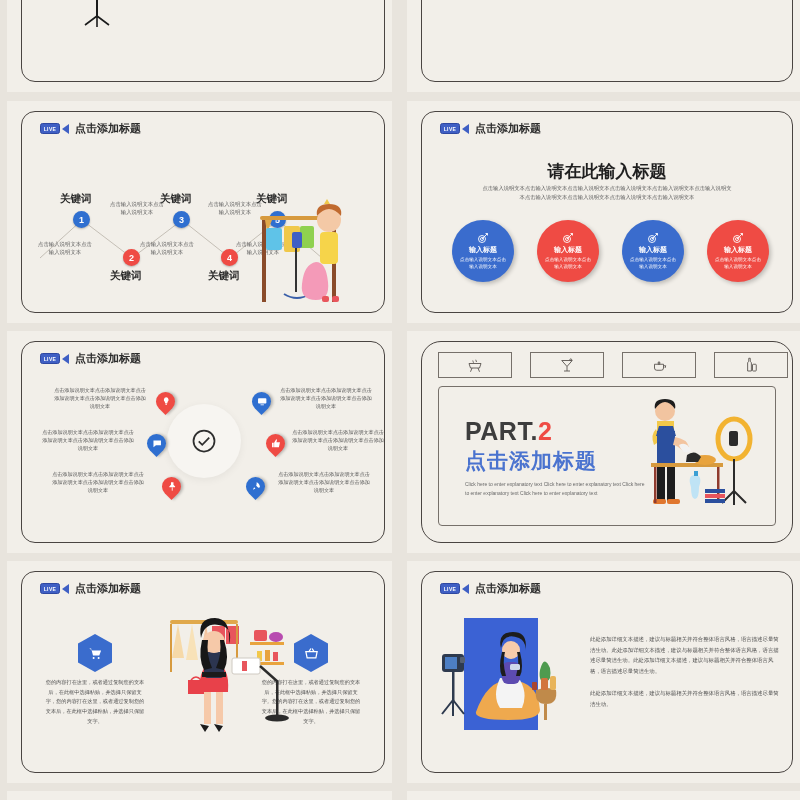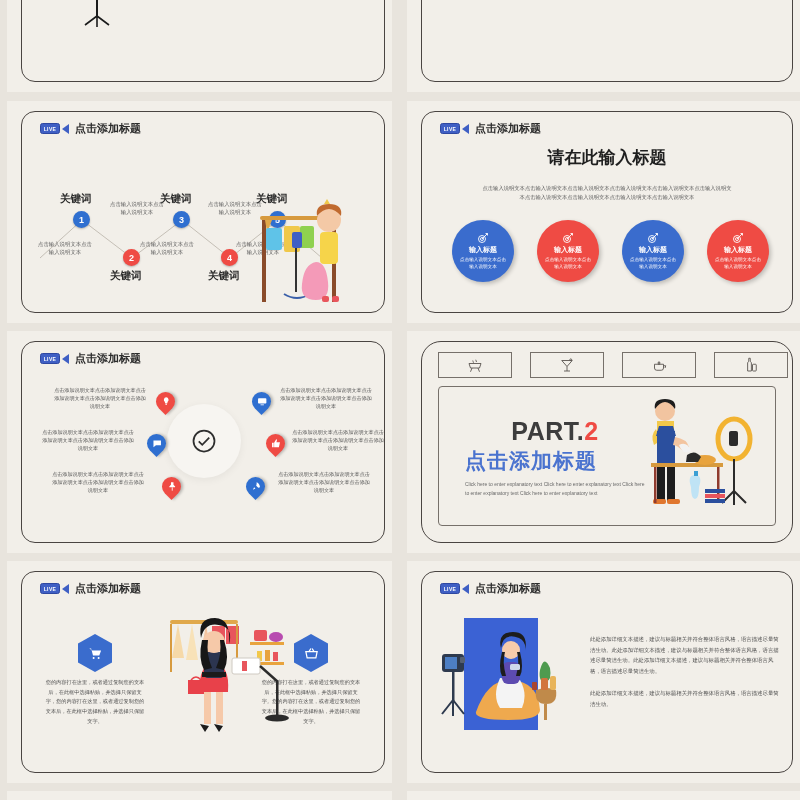--- a/index.html
+++ b/index.html
@@ -100,21 +100,21 @@
   .pin.red  { background:#ef4b44; }
   .pin.drop { border-radius:50% 50% 50% 0; transform: rotate(-45deg); }
   .pin.drop > * { transform: rotate(45deg); }
   .rtxt { position:absolute; font-size:5.1px; color:#555; line-height:1.6; width:96px; }
 
   
   .p2-frame {
     position:absolute; border:1.2px solid #76706a; border-radius:16px;
   }
   .iconbox { position:absolute; border:1.2px solid #76706a; display:flex; align-items:center; justify-content:center; }
-  .part-num { font-family:"Liberation Sans", sans-serif; font-size:25px; font-weight:bold; color:#3d3d3d; letter-spacing:.5px;text-align:center; }
+  .part-num { font-family:"Liberation Sans", sans-serif; font-size:25px; font-weight:bold; color:#3d3d3d; letter-spacing:.5px; }
   .part-num .two { color:#ef4b44; }
   .part-cn { font-size:21px; font-weight:bold; color:#4a73cf; letter-spacing:1px; margin-top:1px; }
   .part-en { font-size:5px; color:#6a6a6a; line-height:1.75; margin-top:5px; width:180px; }
 
   
   .hexwrap { position:absolute; width:34px; height:38px; }
   .hex {
     width:34px; height:38px; background:#3a6ccd;
     clip-path: polygon(50% 0%, 100% 25%, 100% 75%, 50% 100%, 0% 75%, 0% 25%);
     display:flex; align-items:center; justify-content:center;
@@ -232,21 +232,21 @@
   </div>
 
   <div class="slide" style="left:400px;top:101px;width:400px;height:222px;">
     <div class="slide-inner">
       <div class="livebar">
         <div class="live-badge">LIVE</div>
         <div class="live-horn"></div>
         <div class="live-title">点击添加标题</div>
       </div>
 
-      <div class="big-title" style="top:34px;">请在此输入标题</div>
+      <div class="big-title" style="top:48px;">请在此输入标题</div>
       <div class="sub-par" style="left:58px;right:58px;top:72px;">点击输入说明文本点击输入说明文本点击输入说明文本点击输入说明文本点击输入说明文本点击输入说明文本点击输入说明文本点击输入说明文本点击输入说明文本点击输入说明文本</div>
 
       <div class="circ blue" style="left:30px;top:108px;">
         <span class="ci">
           <svg width="12" height="12" viewBox="0 0 24 24" fill="none" stroke="#fff" stroke-width="1.8">
             <circle cx="10" cy="14" r="7"></circle>
               <circle cx="10" cy="14" r="3"></circle>
             <line x1="10" y1="14" x2="21" y2="3"></line>
               <path d="M17 3 h4 v4"></path>
           </svg>

